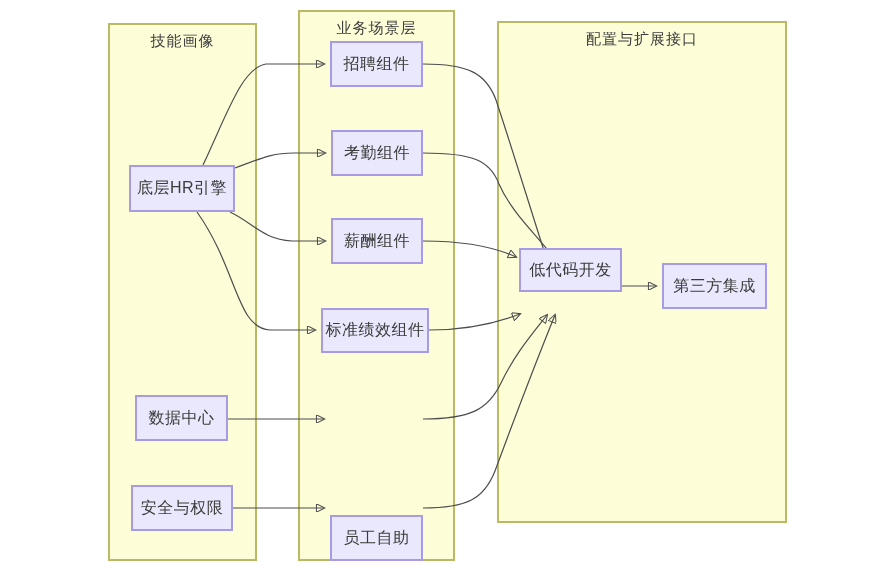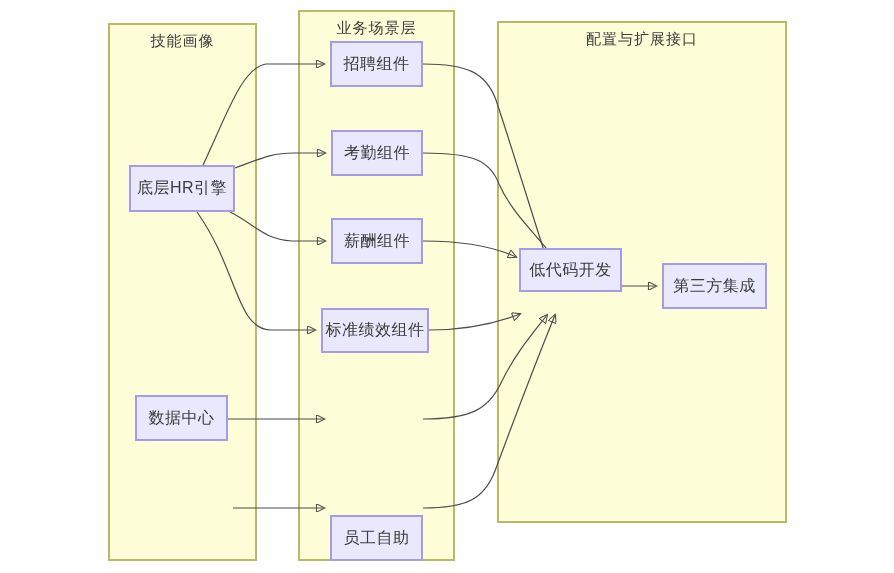--- a/index.html
+++ b/index.html
@@ -92,20 +92,23 @@
     <path d="M 423 508 C 467 508, 484 499, 495 471 C 512 425, 540 352, 555 315" marker-end="url(#arrow)"></path>
     <path d="M 622 286 L 656 286" marker-end="url(#arrow)"></path>
   </svg>
 
   <div class="node" id="n-hr">
     <span>底层HR引擎</span>
   </div>
   <div class="node" id="n-data">
     <span>数据中心</span>
   </div>
+  <div class="node" id="n-security">
+    <span>安全与权限</span>
+  </div>
   <div class="node" id="n-recruit">
     <span>招聘组件</span>
   </div>
   <div class="node" id="n-attendance">
     <span>考勤组件</span>
   </div>
   <div class="node" id="n-salary">
     <span>薪酬组件</span>
   </div>
   <div class="node" id="n-performance">

